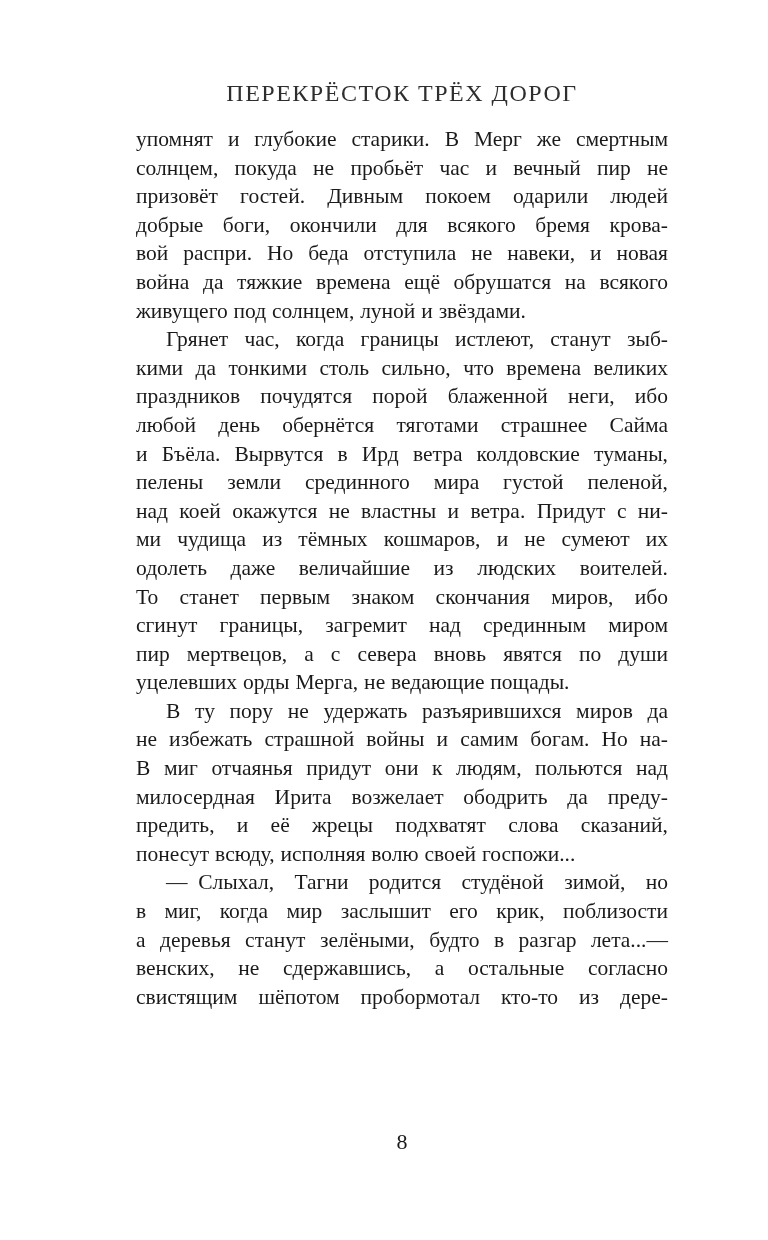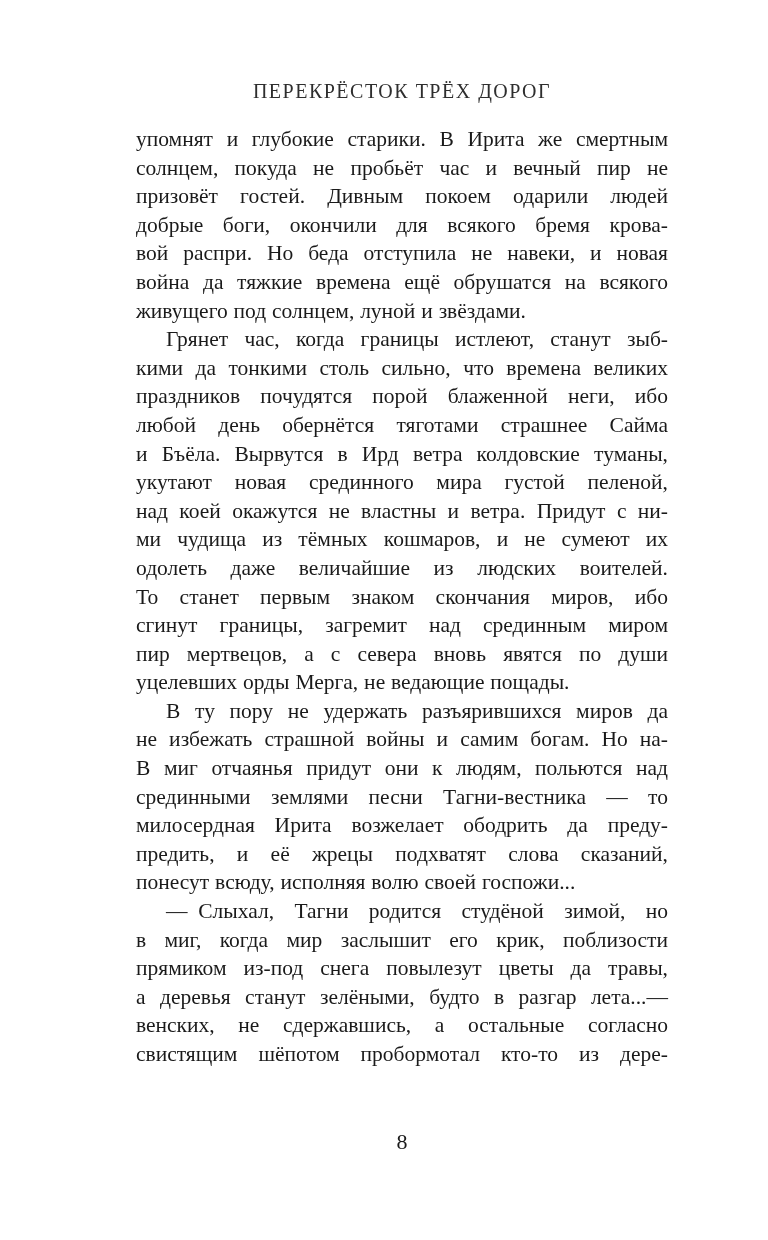--- a/index.html
+++ b/index.html
@@ -14,21 +14,21 @@
     background: #ffffff;
     overflow: hidden;
     font-family: "Liberation Serif", "DejaVu Serif", serif;
   }
   .running-head {
     position: absolute;
     top: 80px;
     left: 136px;
     width: 532px;
     text-align: center;
-    font-size: 20px;
+    font-size: 24px;
     letter-spacing: 1.5px;
     font-weight: 400;
     color: #2e2e2e;
     white-space: nowrap;
   }
   .text-block {
     position: absolute;
     top: 125px;
     left: 136px;
     width: 532px;
@@ -57,49 +57,47 @@
     color: #1a1a1a;
   }
 </style>
 </head>
 <body>
 
 <div class="page">
   <div class="running-head">ПЕРЕКРЁСТОК ТРЁХ ДОРОГ</div>
 
   <div class="text-block">
-      <div class="line">упомнят и глубокие старики. В Ирита же смертным</div>
+      <div class="line">упомнят и глубокие старики. В Мерг же смертным</div>
       <div class="line">солнцем, покуда не пробьёт час и вечный пир не</div>
       <div class="line">призовёт гостей. Дивным покоем одарили людей</div>
       <div class="line">добрые боги, окончили для всякого бремя крова-</div>
       <div class="line">вой распри. Но беда отступила не навеки, и новая</div>
       <div class="line">война да тяжкие времена ещё обрушатся на всякого</div>
       <div class="line last">живущего под солнцем, луной и звёздами.</div>
       <div class="line indent">Грянет час, когда границы истлеют, станут зыб-</div>
       <div class="line">кими да тонкими столь сильно, что времена великих</div>
       <div class="line">праздников почудятся порой блаженной неги, ибо</div>
       <div class="line">любой день обернётся тяготами страшнее Сайма</div>
       <div class="line">и Бъёла. Вырвутся в Ирд ветра колдовские туманы,</div>
-      <div class="line">укутают новая срединного мира густой пеленой,</div>
+      <div class="line">пелены земли срединного мира густой пеленой,</div>
       <div class="line">над коей окажутся не властны и ветра. Придут с ни-</div>
       <div class="line">ми чудища из тёмных кошмаров, и не сумеют их</div>
       <div class="line">одолеть даже величайшие из людских воителей.</div>
       <div class="line">То станет первым знаком скончания миров, ибо</div>
       <div class="line">сгинут границы, загремит над срединным миром</div>
       <div class="line">пир мертвецов, а с севера вновь явятся по души</div>
       <div class="line last">уцелевших орды Мерга, не ведающие пощады.</div>
       <div class="line indent">В ту пору не удержать разъярившихся миров да</div>
       <div class="line">не избежать страшной войны и самим богам. Но на-</div>
       <div class="line">В миг отчаянья придут они к людям, польются над</div>
-      <div class="line">срединными землями песни Тагни-вестника — то</div>
       <div class="line">милосердная Ирита возжелает ободрить да преду-</div>
       <div class="line">предить, и её жрецы подхватят слова сказаний,</div>
       <div class="line last">понесут всюду, исполняя волю своей госпожи...</div>
       <div class="line indent">— Слыхал, Тагни родится студёной зимой, но</div>
       <div class="line">в миг, когда мир заслышит его крик, поблизости</div>
-      <div class="line">прямиком из-под снега повылезут цветы да травы,</div>
       <div class="line">а деревья станут зелёными, будто в разгар лета...—</div>
       <div class="line">венских, не сдержавшись, а остальные согласно</div>
       <div class="line">свистящим шёпотом пробормотал кто-то из дере-</div>
     </div>
 
   <div class="folio">8</div>
 </div>
 
 </body></html>

